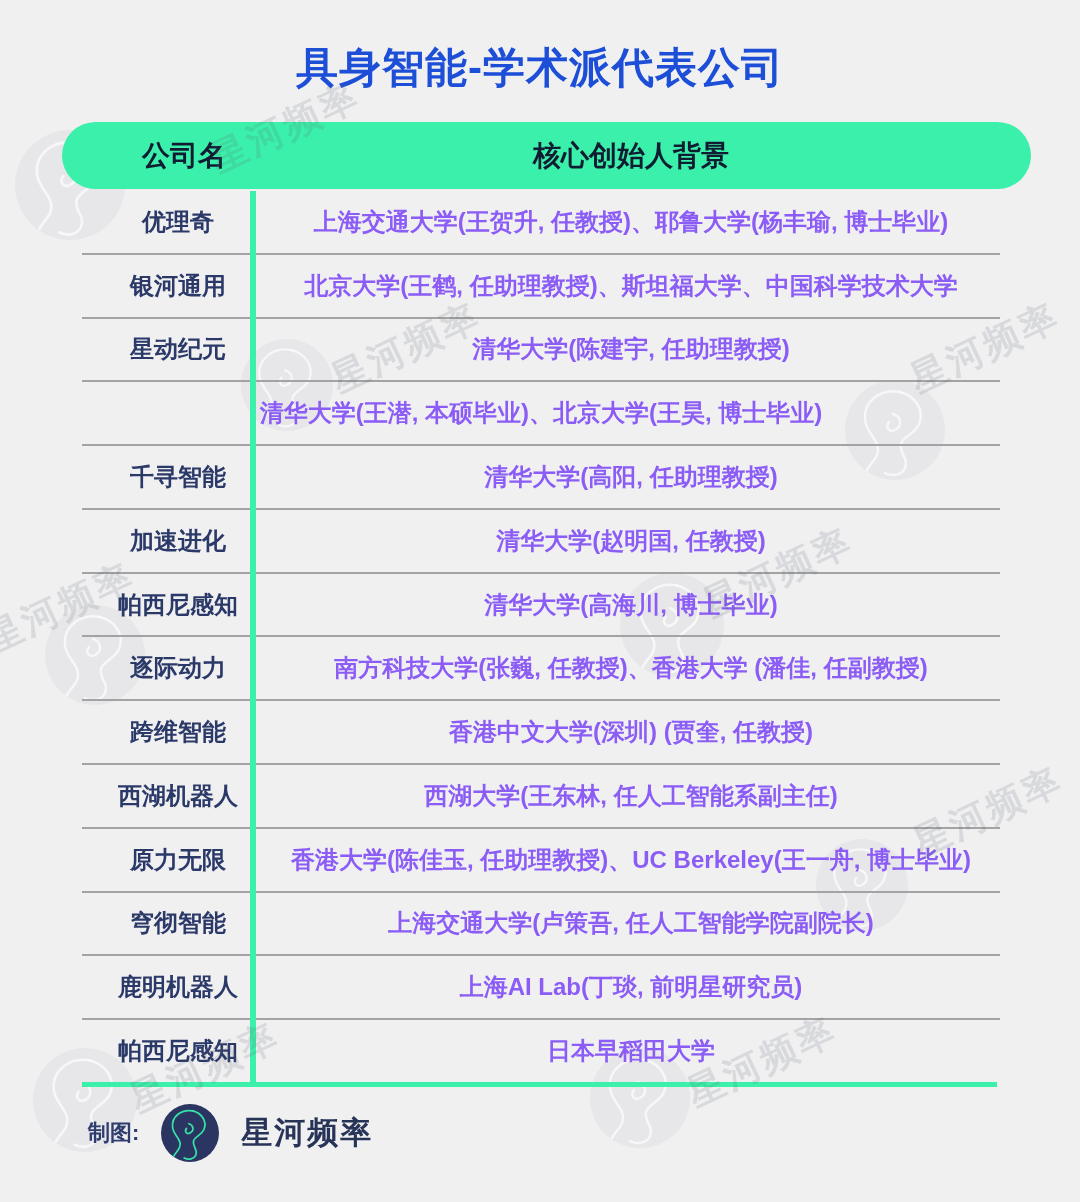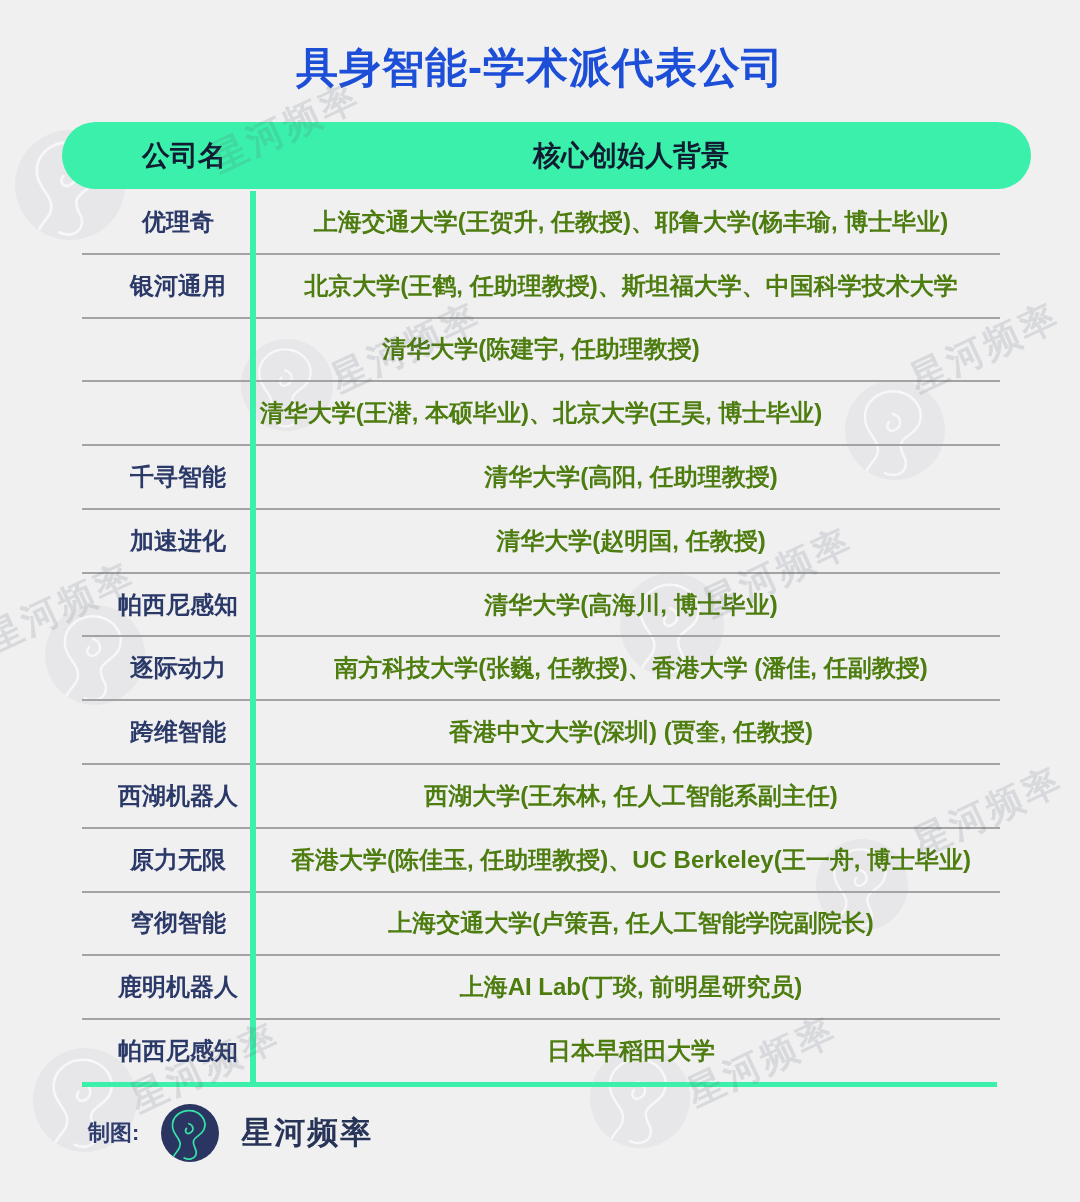--- a/index.html
+++ b/index.html
@@ -38,21 +38,21 @@
     display:flex;flex-direction:column;
   }
   .row{flex:1;display:flex;align-items:stretch;border-bottom:2px solid #a3a3a3;}
   .row:last-child{border-bottom:none;}
   .cell-company{
     width:168px;padding-left:12px;display:flex;align-items:center;justify-content:center;
     font-size:24px;font-weight:700;color:#2b3968;text-align:center;
   }
   .cell-bg{
     flex:1;display:flex;align-items:center;justify-content:center;
-    font-size:24px;font-weight:600;color:#4d7c0f;text-align:left;white-space:nowrap;
+    font-size:24px;font-weight:600;color:#8b5cf6;text-align:left;white-space:nowrap;
   }
   .v-line{position:absolute;left:250px;top:191px;width:6px;height:891px;background:#3bf0aa;z-index:2;}
   .bottom-line{position:absolute;left:82px;top:1082px;width:915px;height:5px;background:#3bf0aa;z-index:2;}
   
   .footer{position:absolute;left:88px;top:1103px;height:60px;display:flex;align-items:center;gap:22px;}
   .credit-label{font-size:22px;font-weight:600;color:#2e3c6e;}
   .logo-badge{width:58px;height:58px;border-radius:50%;background:#2b3561;overflow:hidden;}
   .logo-badge svg{width:100%;height:100%;display:block;}
   .brand-name{
     font-family:"Liberation Serif","DejaVu Serif",serif;
@@ -136,20 +136,21 @@
     <div class="cell-company">优理奇</div>
     <div class="cell-bg">上海交通大学(王贺升, 任教授)、耶鲁大学(杨丰瑜, 博士毕业)</div>
   </div>
 
   <div class="row">
     <div class="cell-company">银河通用</div>
     <div class="cell-bg">北京大学(王鹤, 任助理教授)、斯坦福大学、中国科学技术大学</div>
   </div>
 
   <div class="row">
+    <div class="cell-company">星动纪元</div>
     <div class="cell-bg">清华大学(陈建宇, 任助理教授)</div>
   </div>
 
   <div class="row">
     <div class="cell-bg">清华大学(王潜, 本硕毕业)、北京大学(王昊, 博士毕业)</div>
   </div>
 
   <div class="row">
     <div class="cell-company">千寻智能</div>
     <div class="cell-bg">清华大学(高阳, 任助理教授)</div>

